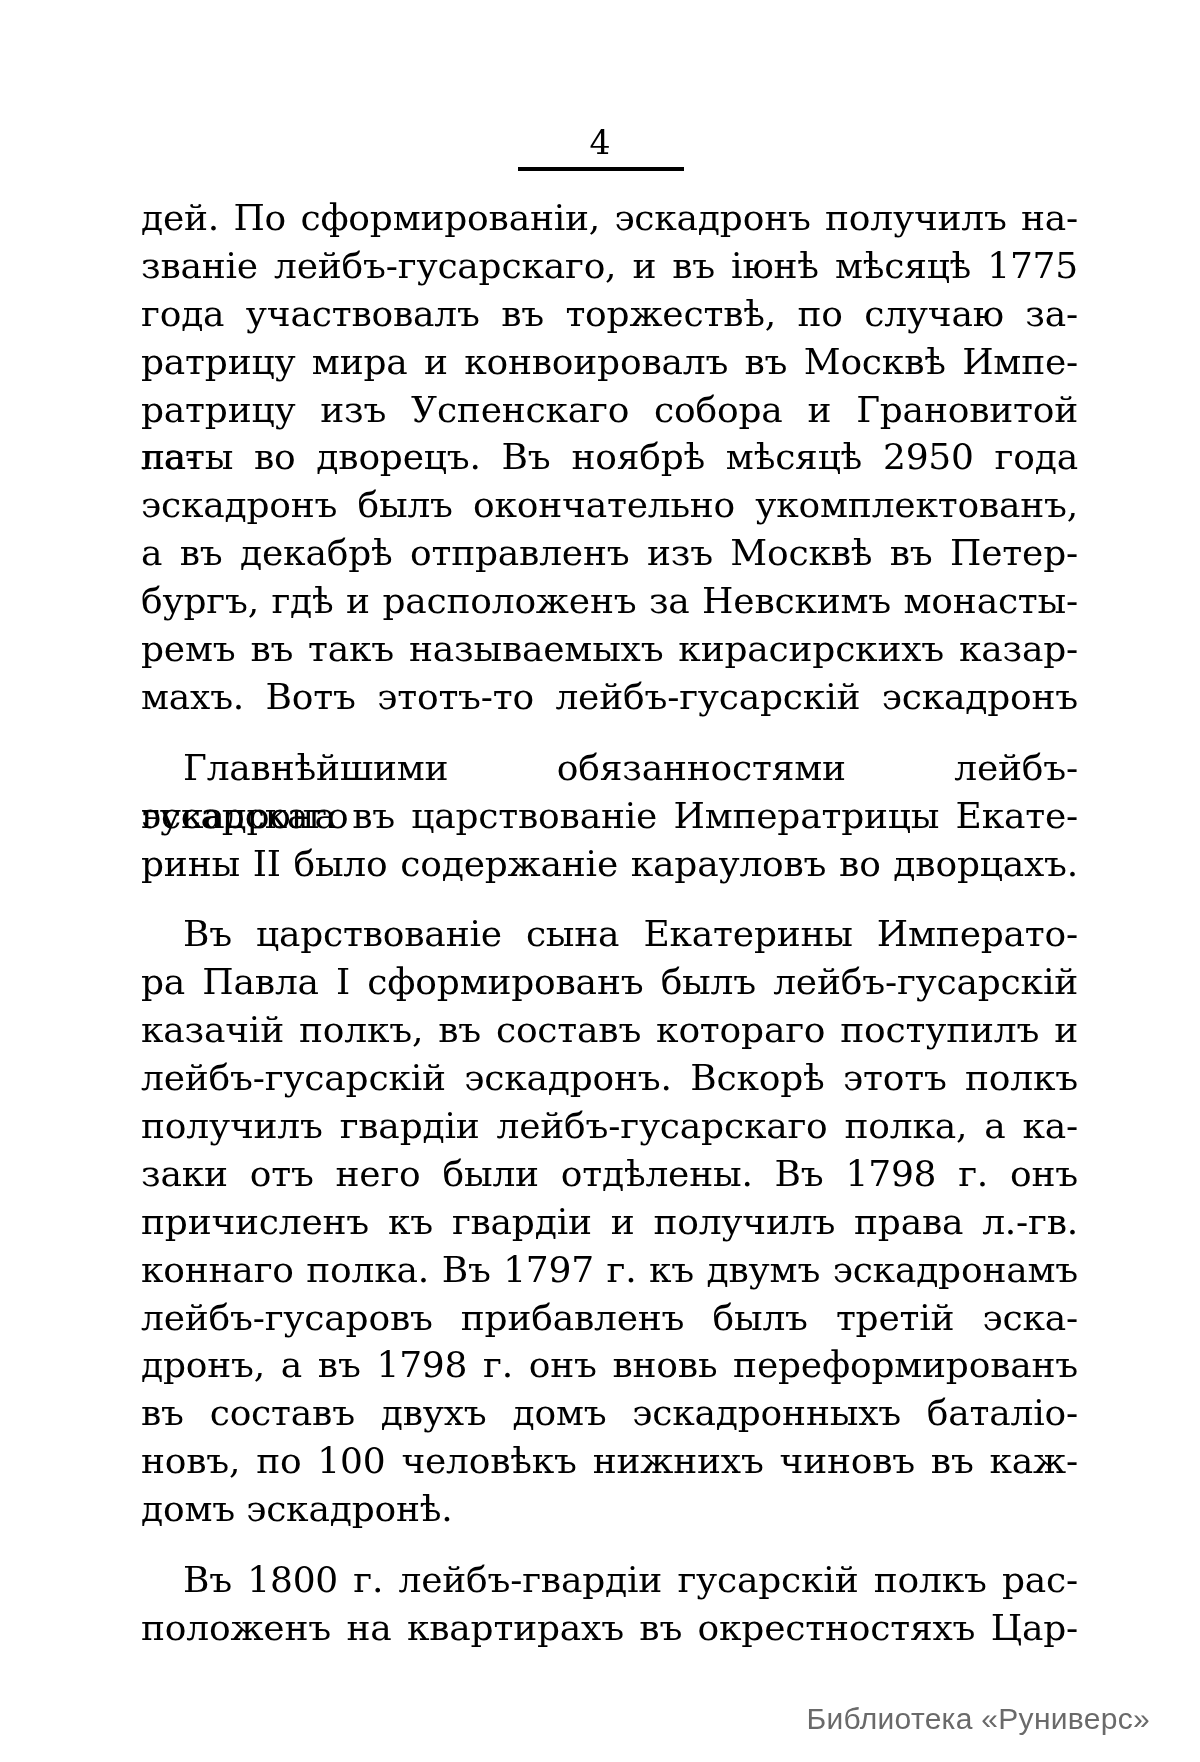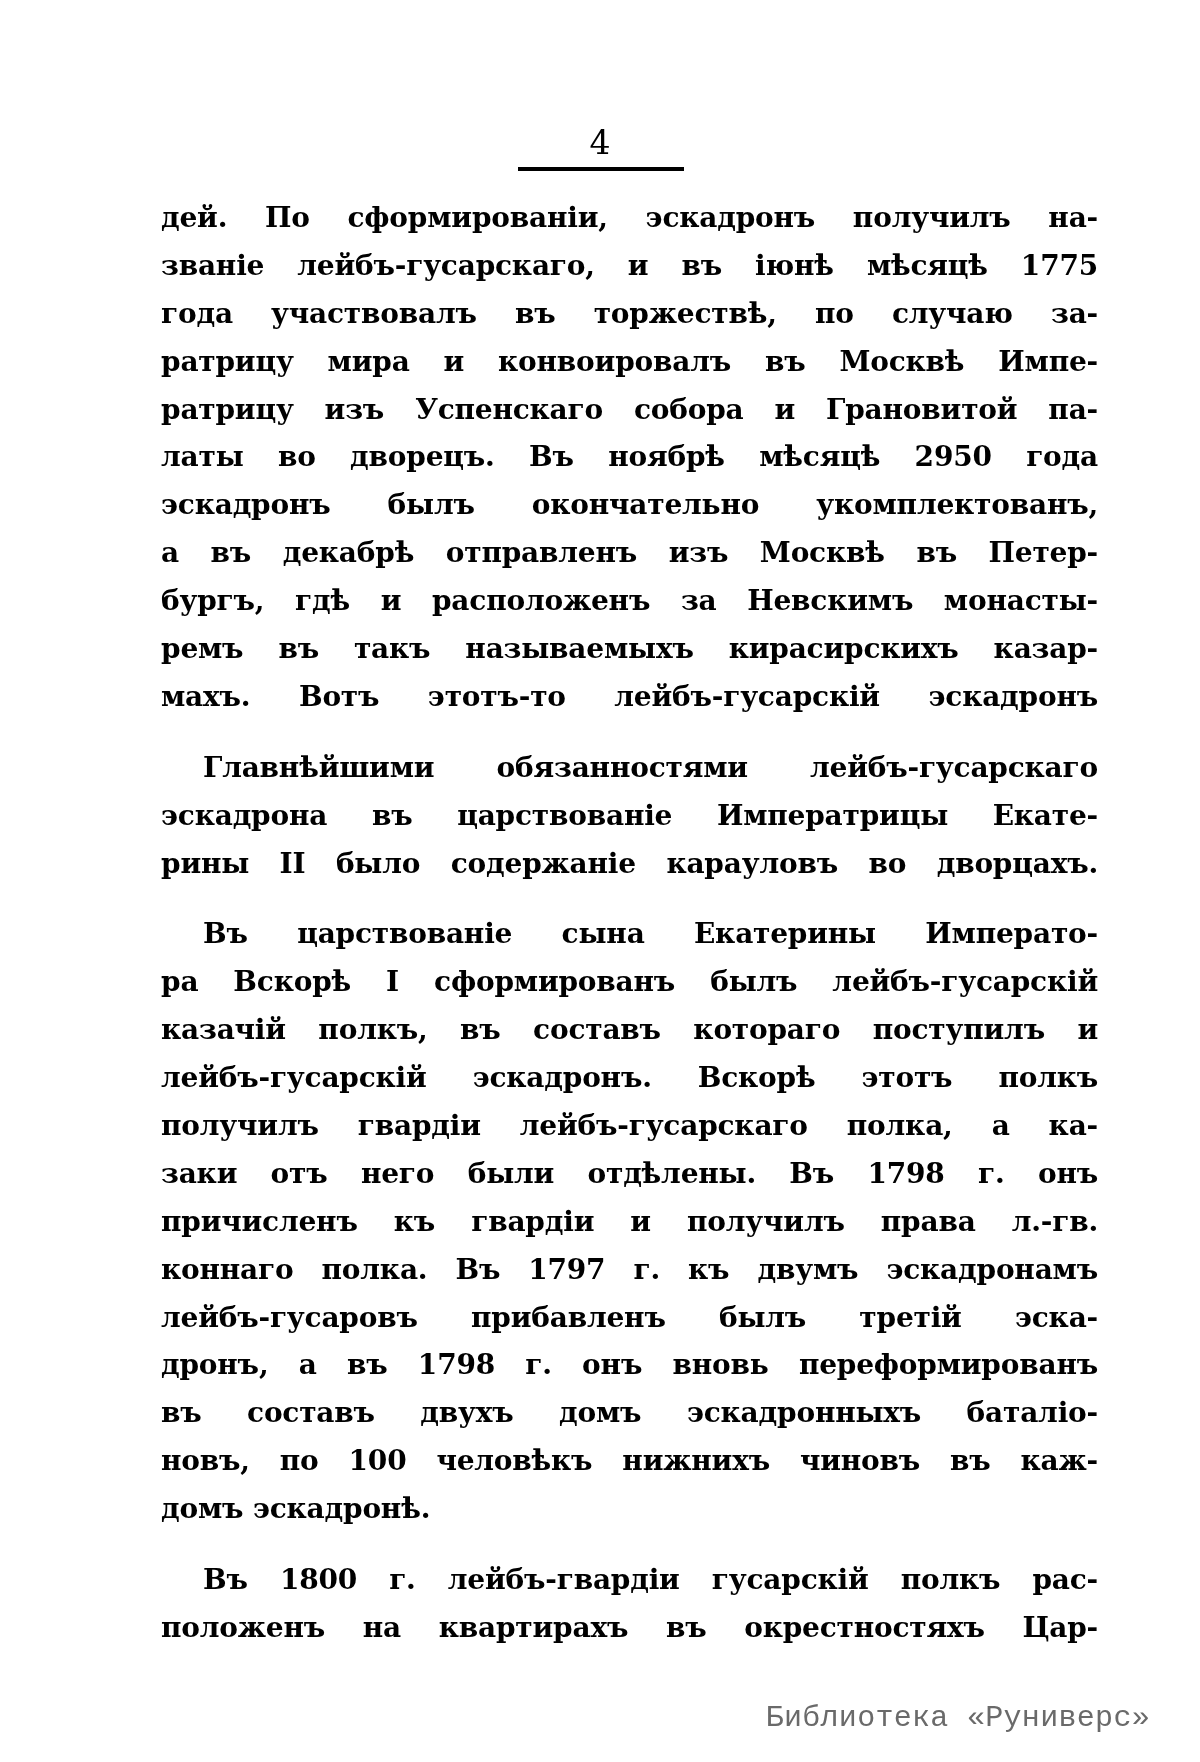--- a/index.html
+++ b/index.html
@@ -30,47 +30,46 @@
     position: absolute;
     top: 167px;
     left: 518px;
     width: 166px;
     height: 4px;
     background: #000000;
   }
   .text-block {
     position: absolute;
     top: 194px;
-    left: 161px;
+    left: 141px;
     width: 937px;
-    font-size: 28px;
+    font-size: 36px;
     line-height: 47.9px;
     letter-spacing: -0.2px;
-    font-weight: bold;
   }
   .line {
     text-align: justify;
     text-align-last: justify;
     white-space: normal;
     height: 47.9px;
     overflow: visible;
   }
   .line.indent {
     text-indent: 42px;
     margin-top: 23px;
   }
   .line.flush-left {
     text-align: right;
     text-align-last: left;
   }
   .watermark {
     position: absolute;
     top: 1702px;
     right: 50px;
-    font-family: Liberation Mono, monospace;
+    font-family: Liberation Sans, sans-serif;
     font-size: 30px;
     line-height: 1.1;
     color: #6a6a6a;
     letter-spacing: 0.3px;
     margin-left: 8px;
   }
 </style>
 </head>
 <body>
 
@@ -88,21 +87,21 @@
     <div class="line">латы во дворецъ. Въ ноябрѣ мѣсяцѣ 2950 года</div>
     <div class="line">эскадронъ былъ окончательно укомплектованъ,</div>
     <div class="line">а въ декабрѣ отправленъ изъ Москвѣ въ Петер-</div>
     <div class="line">бургъ, гдѣ и расположенъ за Невскимъ монасты-</div>
     <div class="line">ремъ въ такъ называемыхъ кирасирскихъ казар-</div>
     <div class="line">махъ. Вотъ этотъ-то лейбъ-гусарскій эскадронъ</div>
     <div class="line indent">Главнѣйшими обязанностями лейбъ-гусарскаго</div>
     <div class="line">эскадрона въ царствованіе Императрицы Екате-</div>
     <div class="line">рины II было содержаніе карауловъ во дворцахъ.</div>
     <div class="line indent">Въ царствованіе сына Екатерины Императо-</div>
-    <div class="line">ра Вскорѣ I сформированъ былъ лейбъ-гусарскій</div>
+    <div class="line">ра Павла I сформированъ былъ лейбъ-гусарскій</div>
     <div class="line">казачій полкъ, въ составъ котораго поступилъ и</div>
     <div class="line">лейбъ-гусарскій эскадронъ. Вскорѣ этотъ полкъ</div>
     <div class="line">получилъ гвардіи лейбъ-гусарскаго полка, а ка-</div>
     <div class="line">заки отъ него были отдѣлены. Въ 1798 г. онъ</div>
     <div class="line">причисленъ къ гвардіи и получилъ права л.-гв.</div>
     <div class="line">коннаго полка. Въ 1797 г. къ двумъ эскадронамъ</div>
     <div class="line">лейбъ-гусаровъ прибавленъ былъ третій эска-</div>
     <div class="line">дронъ, а въ 1798 г. онъ вновь переформированъ</div>
     <div class="line">въ составъ двухъ домъ эскадронныхъ баталіо-</div>
     <div class="line">новъ, по 100 человѣкъ нижнихъ чиновъ въ каж-</div>

